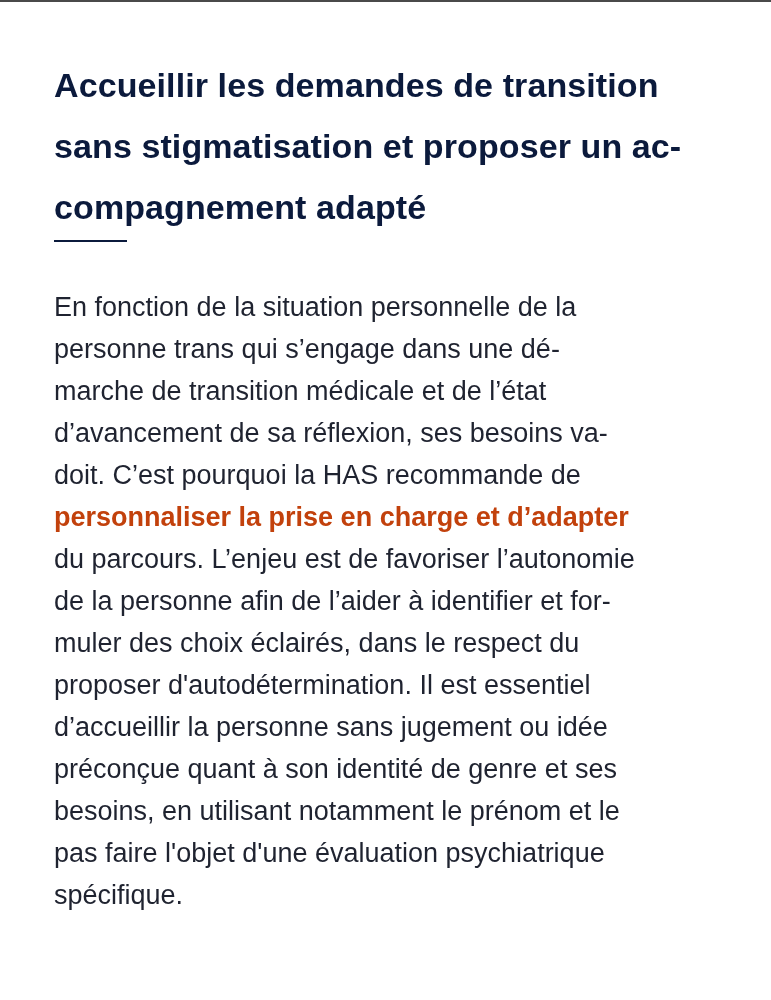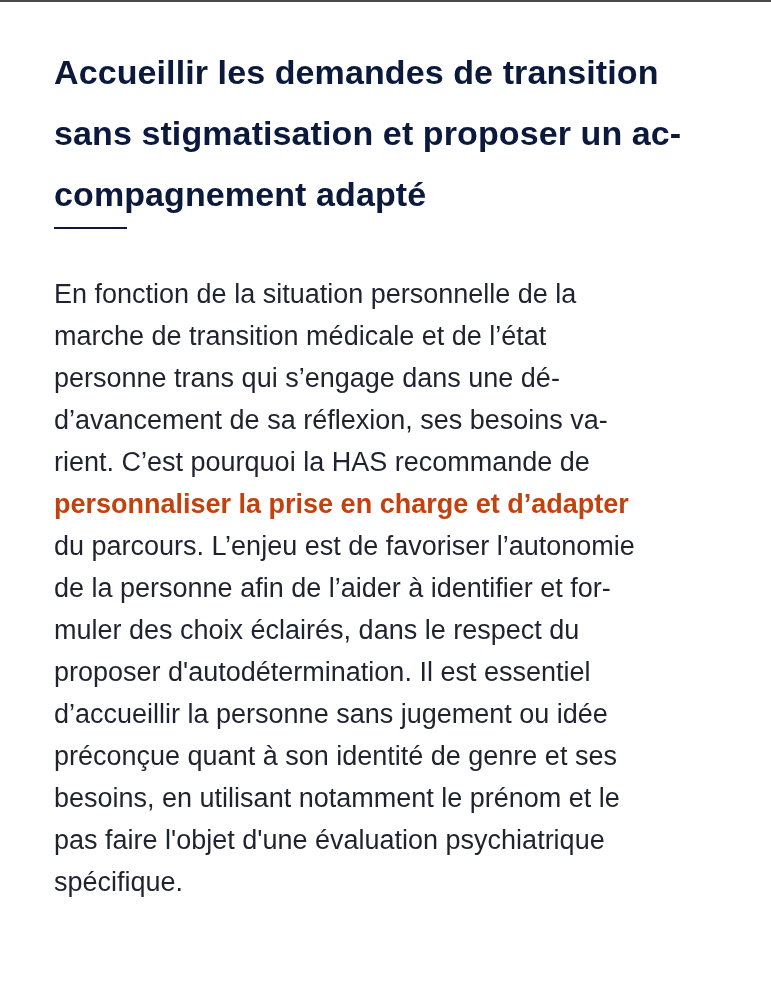--- a/index.html
+++ b/index.html
@@ -11,21 +11,21 @@
       width: 771px;
       height: 1000px;
       overflow: hidden;
       position: relative;
       border-top: 2px solid #4a4a4a;
       box-sizing: border-box;
     }
     .article {
       position: absolute;
       left: 54px;
-      top: 40px;
+      top: 53px;
       width: 680px;
     }
     .heading {
       font-family: "Liberation Sans", sans-serif;
       font-weight: 700;
       font-size: 34px;
       line-height: 61px;
       color: #0b1a3c;
       margin: 0;
       letter-spacing: 0.1px;
@@ -60,24 +60,24 @@
 <div class="article">
   <h2 class="heading">
     <span class="line">Accueillir les demandes de transition</span>
     <span class="line">sans stigmatisation et proposer un ac-</span>
     <span class="line">compagnement adapté</span>
   </h2>
   <div class="heading-underline"></div>
 
   <p class="body-text">
     <span class="line">En fonction de la situation personnelle de la</span>
+    <span class="line">personne trans qui s’engage dans une dé-</span>
     <span class="line">marche de transition médicale et de l’état</span>
-    <span class="line">personne trans qui s’engage dans une dé-</span>
     <span class="line">d’avancement de sa réflexion, ses besoins va-</span>
-    <span class="line">rient. C’est pourquoi la HAS recommande de</span>
+    <span class="line">doit. C’est pourquoi la HAS recommande de</span>
     <span class="line strong">personnaliser la prise en charge et d’adapter</span>
     <span class="line">du parcours. L’enjeu est de favoriser l’autonomie</span>
     <span class="line">de la personne afin de l’aider à identifier et for-</span>
     <span class="line">muler des choix éclairés, dans le respect du</span>
     <span class="line">proposer d'autodétermination. Il est essentiel</span>
     <span class="line">d’accueillir la personne sans jugement ou idée</span>
     <span class="line">préconçue quant à son identité de genre et ses</span>
     <span class="line">besoins, en utilisant notamment le prénom et le</span>
     <span class="line">pas faire l'objet d'une évaluation psychiatrique</span>
     <span class="line">spécifique.</span>

